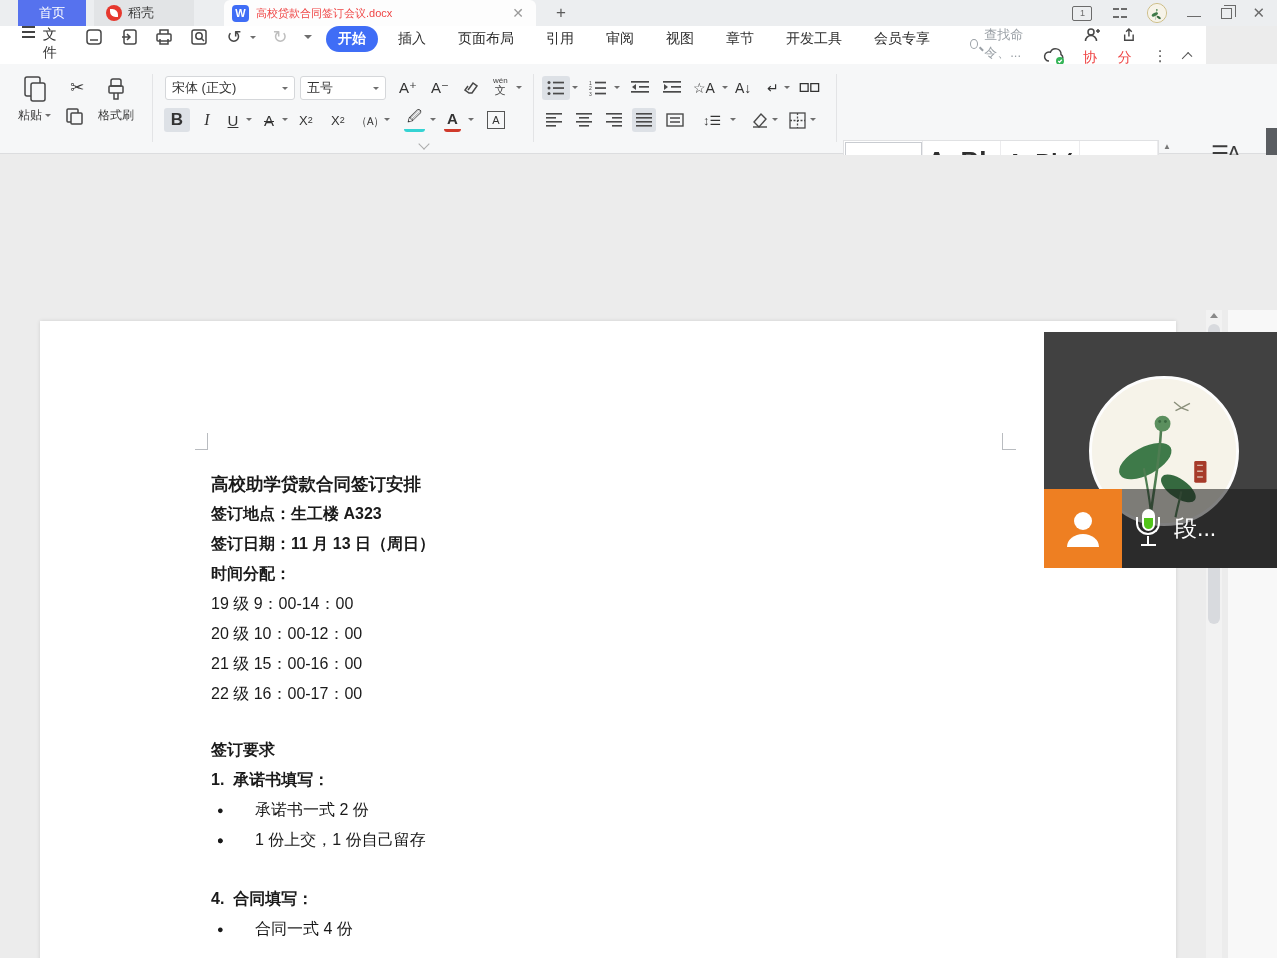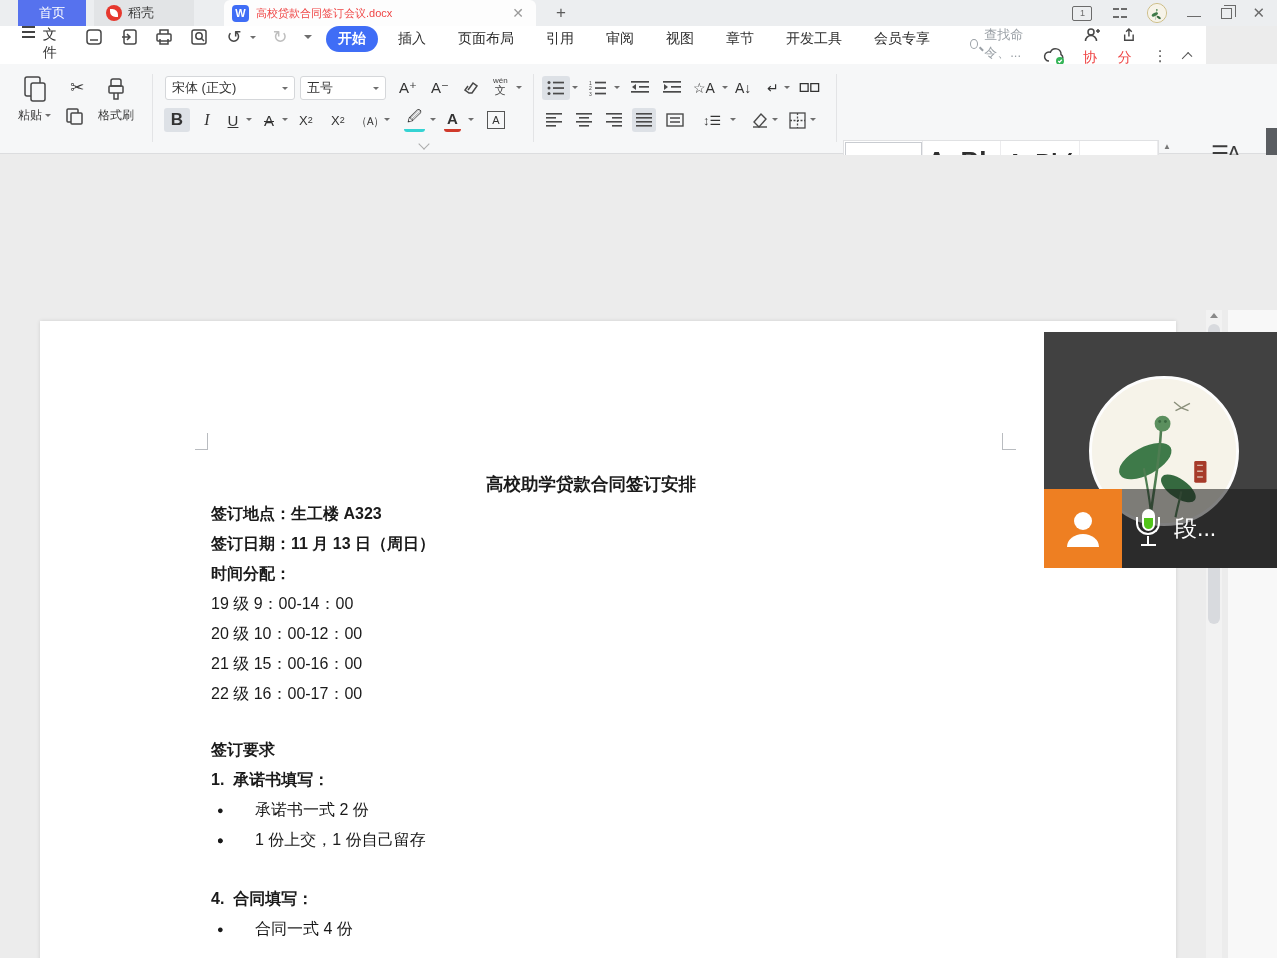--- a/index.html
+++ b/index.html
@@ -117,21 +117,21 @@
     border-right:4px solid transparent; border-bottom:5px solid #8a8a8a; }
   .sb-thumb { position:absolute; left:2px; top:14px; width:12px; height:300px; background:#d8dade; border-radius:6px; }
 
   .page { position:absolute; left:40px; top:166px; width:1136px; height:792px; background:#ffffff;
     box-shadow:0 0 4px rgba(0,0,0,.12); }
   .cornermark { position:absolute; background:#b9bcc0; }
 
   .doccontent { position:absolute; left:171px; top:0; width:800px; padding-top:148px;
     color:#1a1a1a; font-size:16px; }
   .para { line-height:30px; white-space:pre-wrap; }
-  .para.title { text-align:center; font-size:17.5px; font-weight:bold; width:760px; }
+  .para.title { font-size:17.5px; font-weight:bold; width:760px; }
   .para.bold { font-weight:bold; }
   .para.bullet { position:relative; padding-left:44px; width:799px; }
   .para.bullet .bmark { position:absolute; left:6px; top:0; font-size:11px; }
   .para .r-bold { font-weight:bold; }
   .para.blank1 { height:26px; } .para.blank2 { height:29px; }
 
   
   .voverlay { position:absolute; left:1044px; top:332px; width:233px; height:236px; background:#414141; overflow:hidden; }
   .v-avatar { position:absolute; left:45px; top:44px; width:150px; height:150px; border-radius:50%;
     border:3px solid #fdfdfd; overflow:hidden; background:#f6f3e9; }

